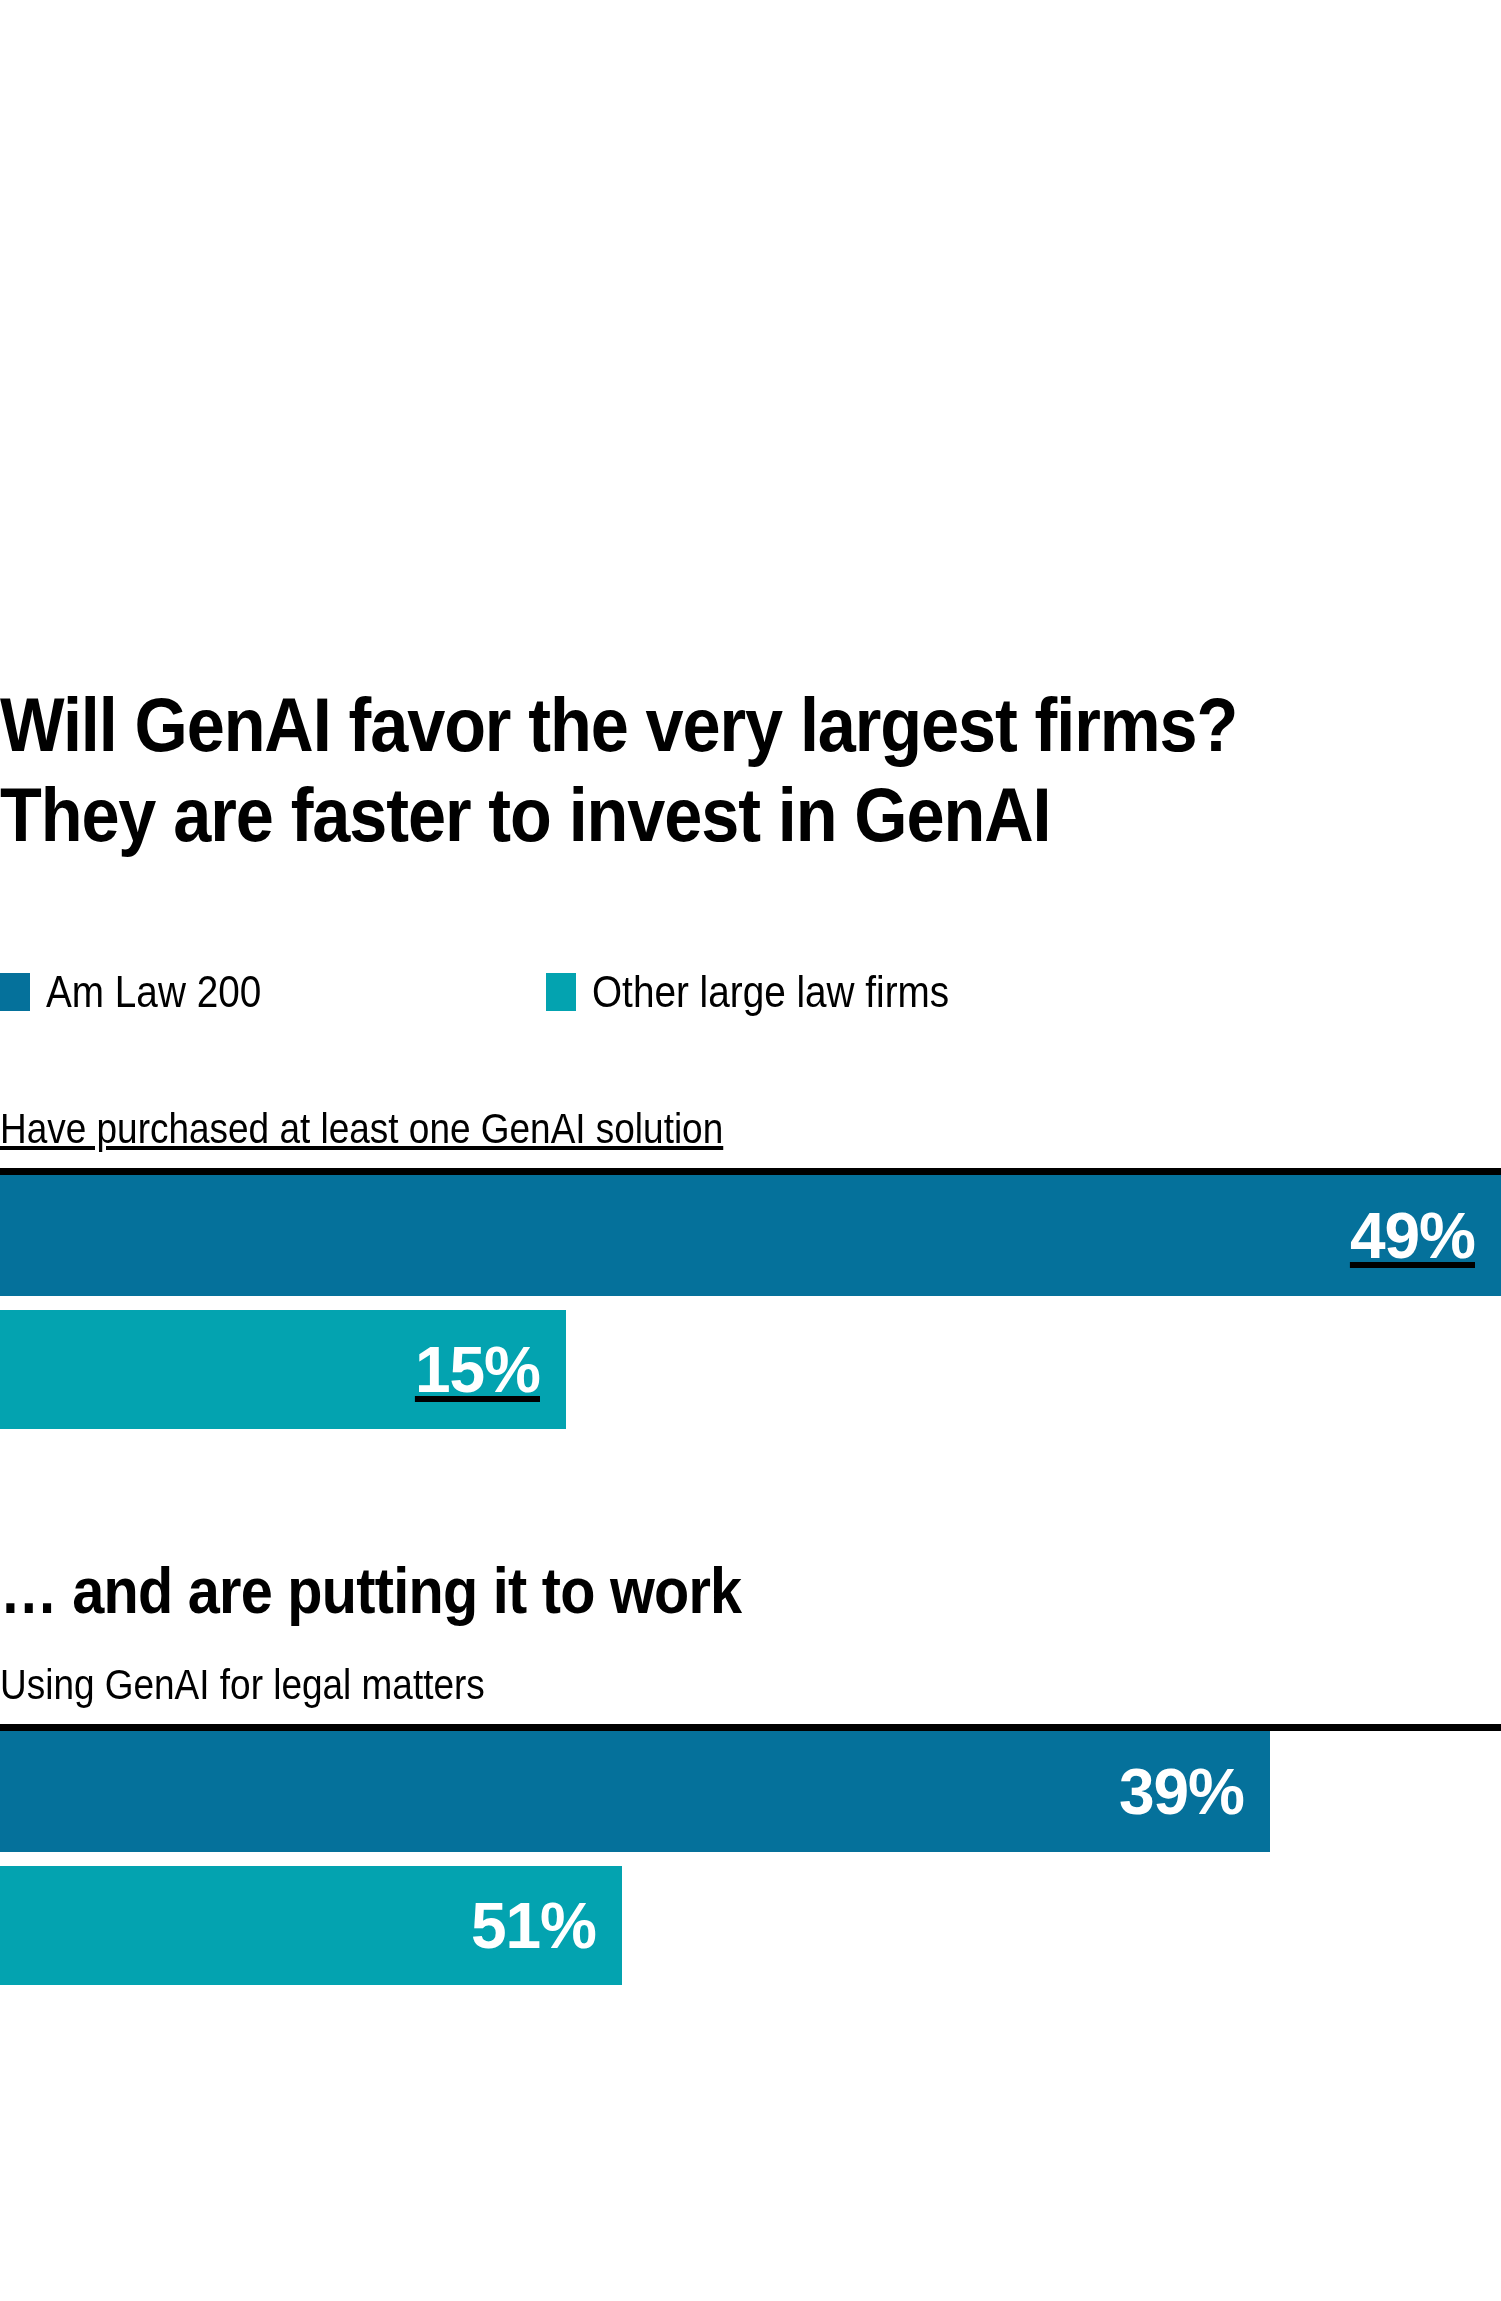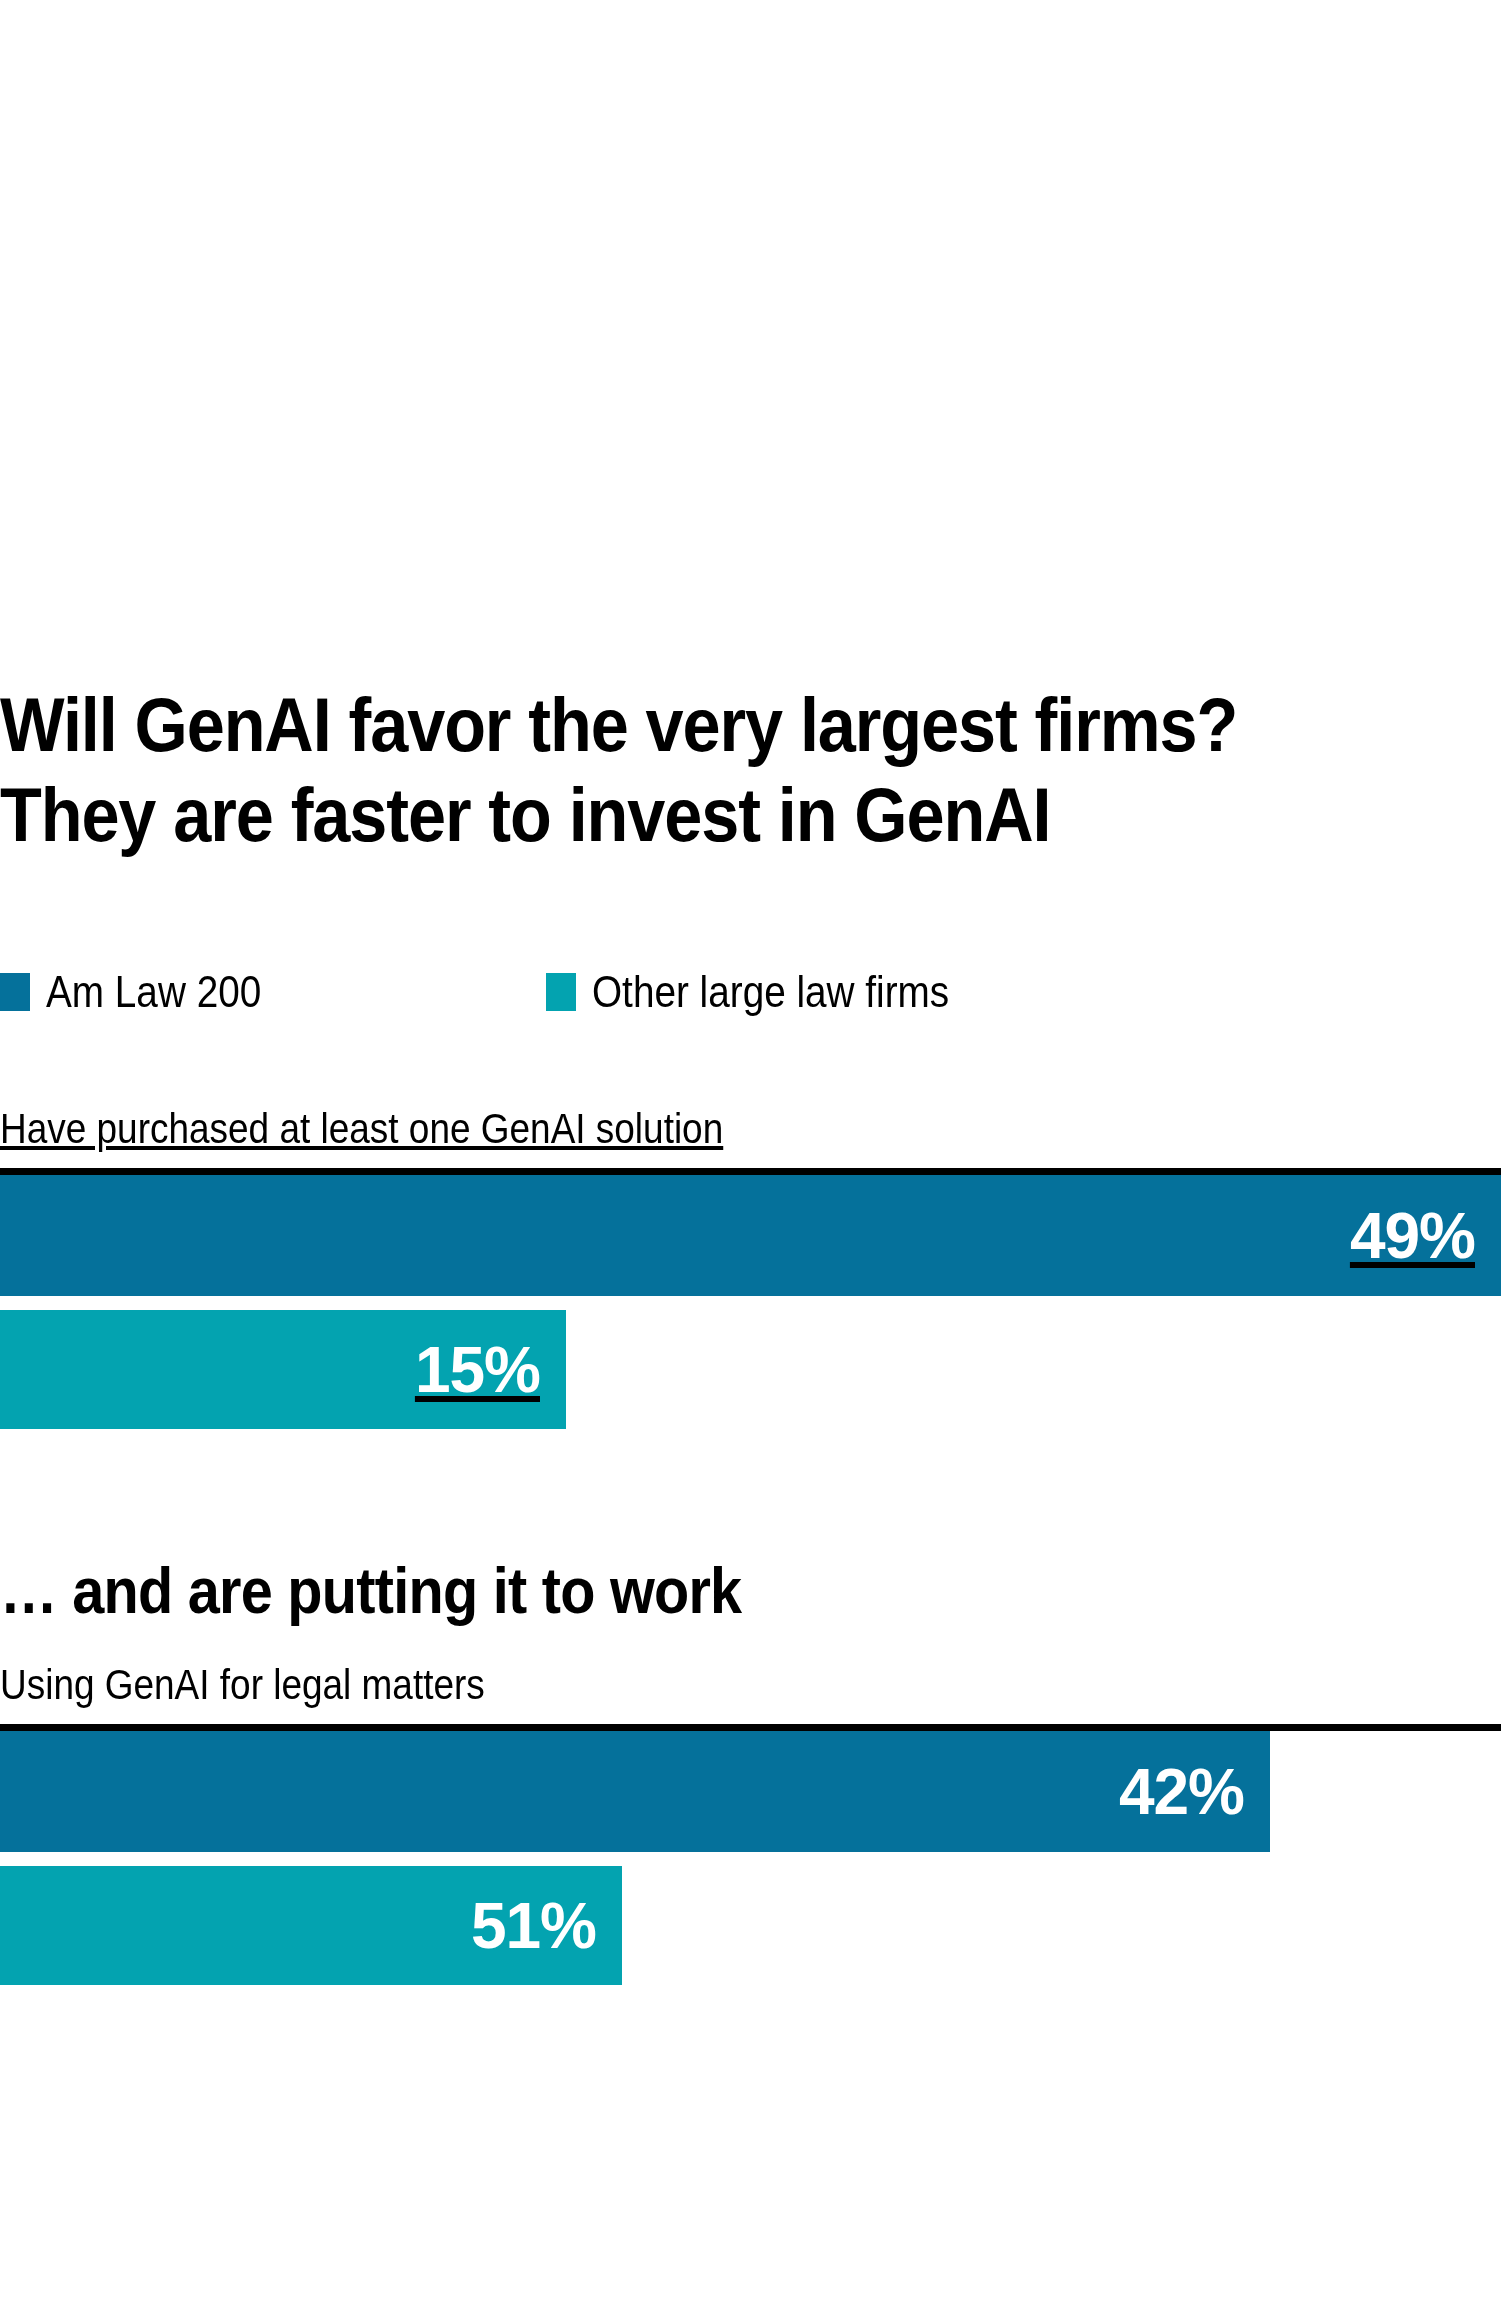--- a/index.html
+++ b/index.html
@@ -175,21 +175,21 @@
     </div>
   </div>
 
   <div class="section section-2">
     <div class="section-head">… and are putting it to work</div>
     <div class="section-sub">Using GenAI for legal matters</div>
     <div class="axis-rule"></div>
     <div class="bars">
       <div class="bar-row">
         <div class="bar" style="background:#05719B; width:1270px;">
-          <span class="bar-value">42%</span>
+          <span class="bar-value">39%</span>
         </div>
       </div>
       <div class="bar-gap"></div>
       <div class="bar-row">
         <div class="bar teal" style="background:#03A3B0; width:622px;">
           <span class="bar-value">51%</span>
         </div>
       </div>
     </div>
   </div>

